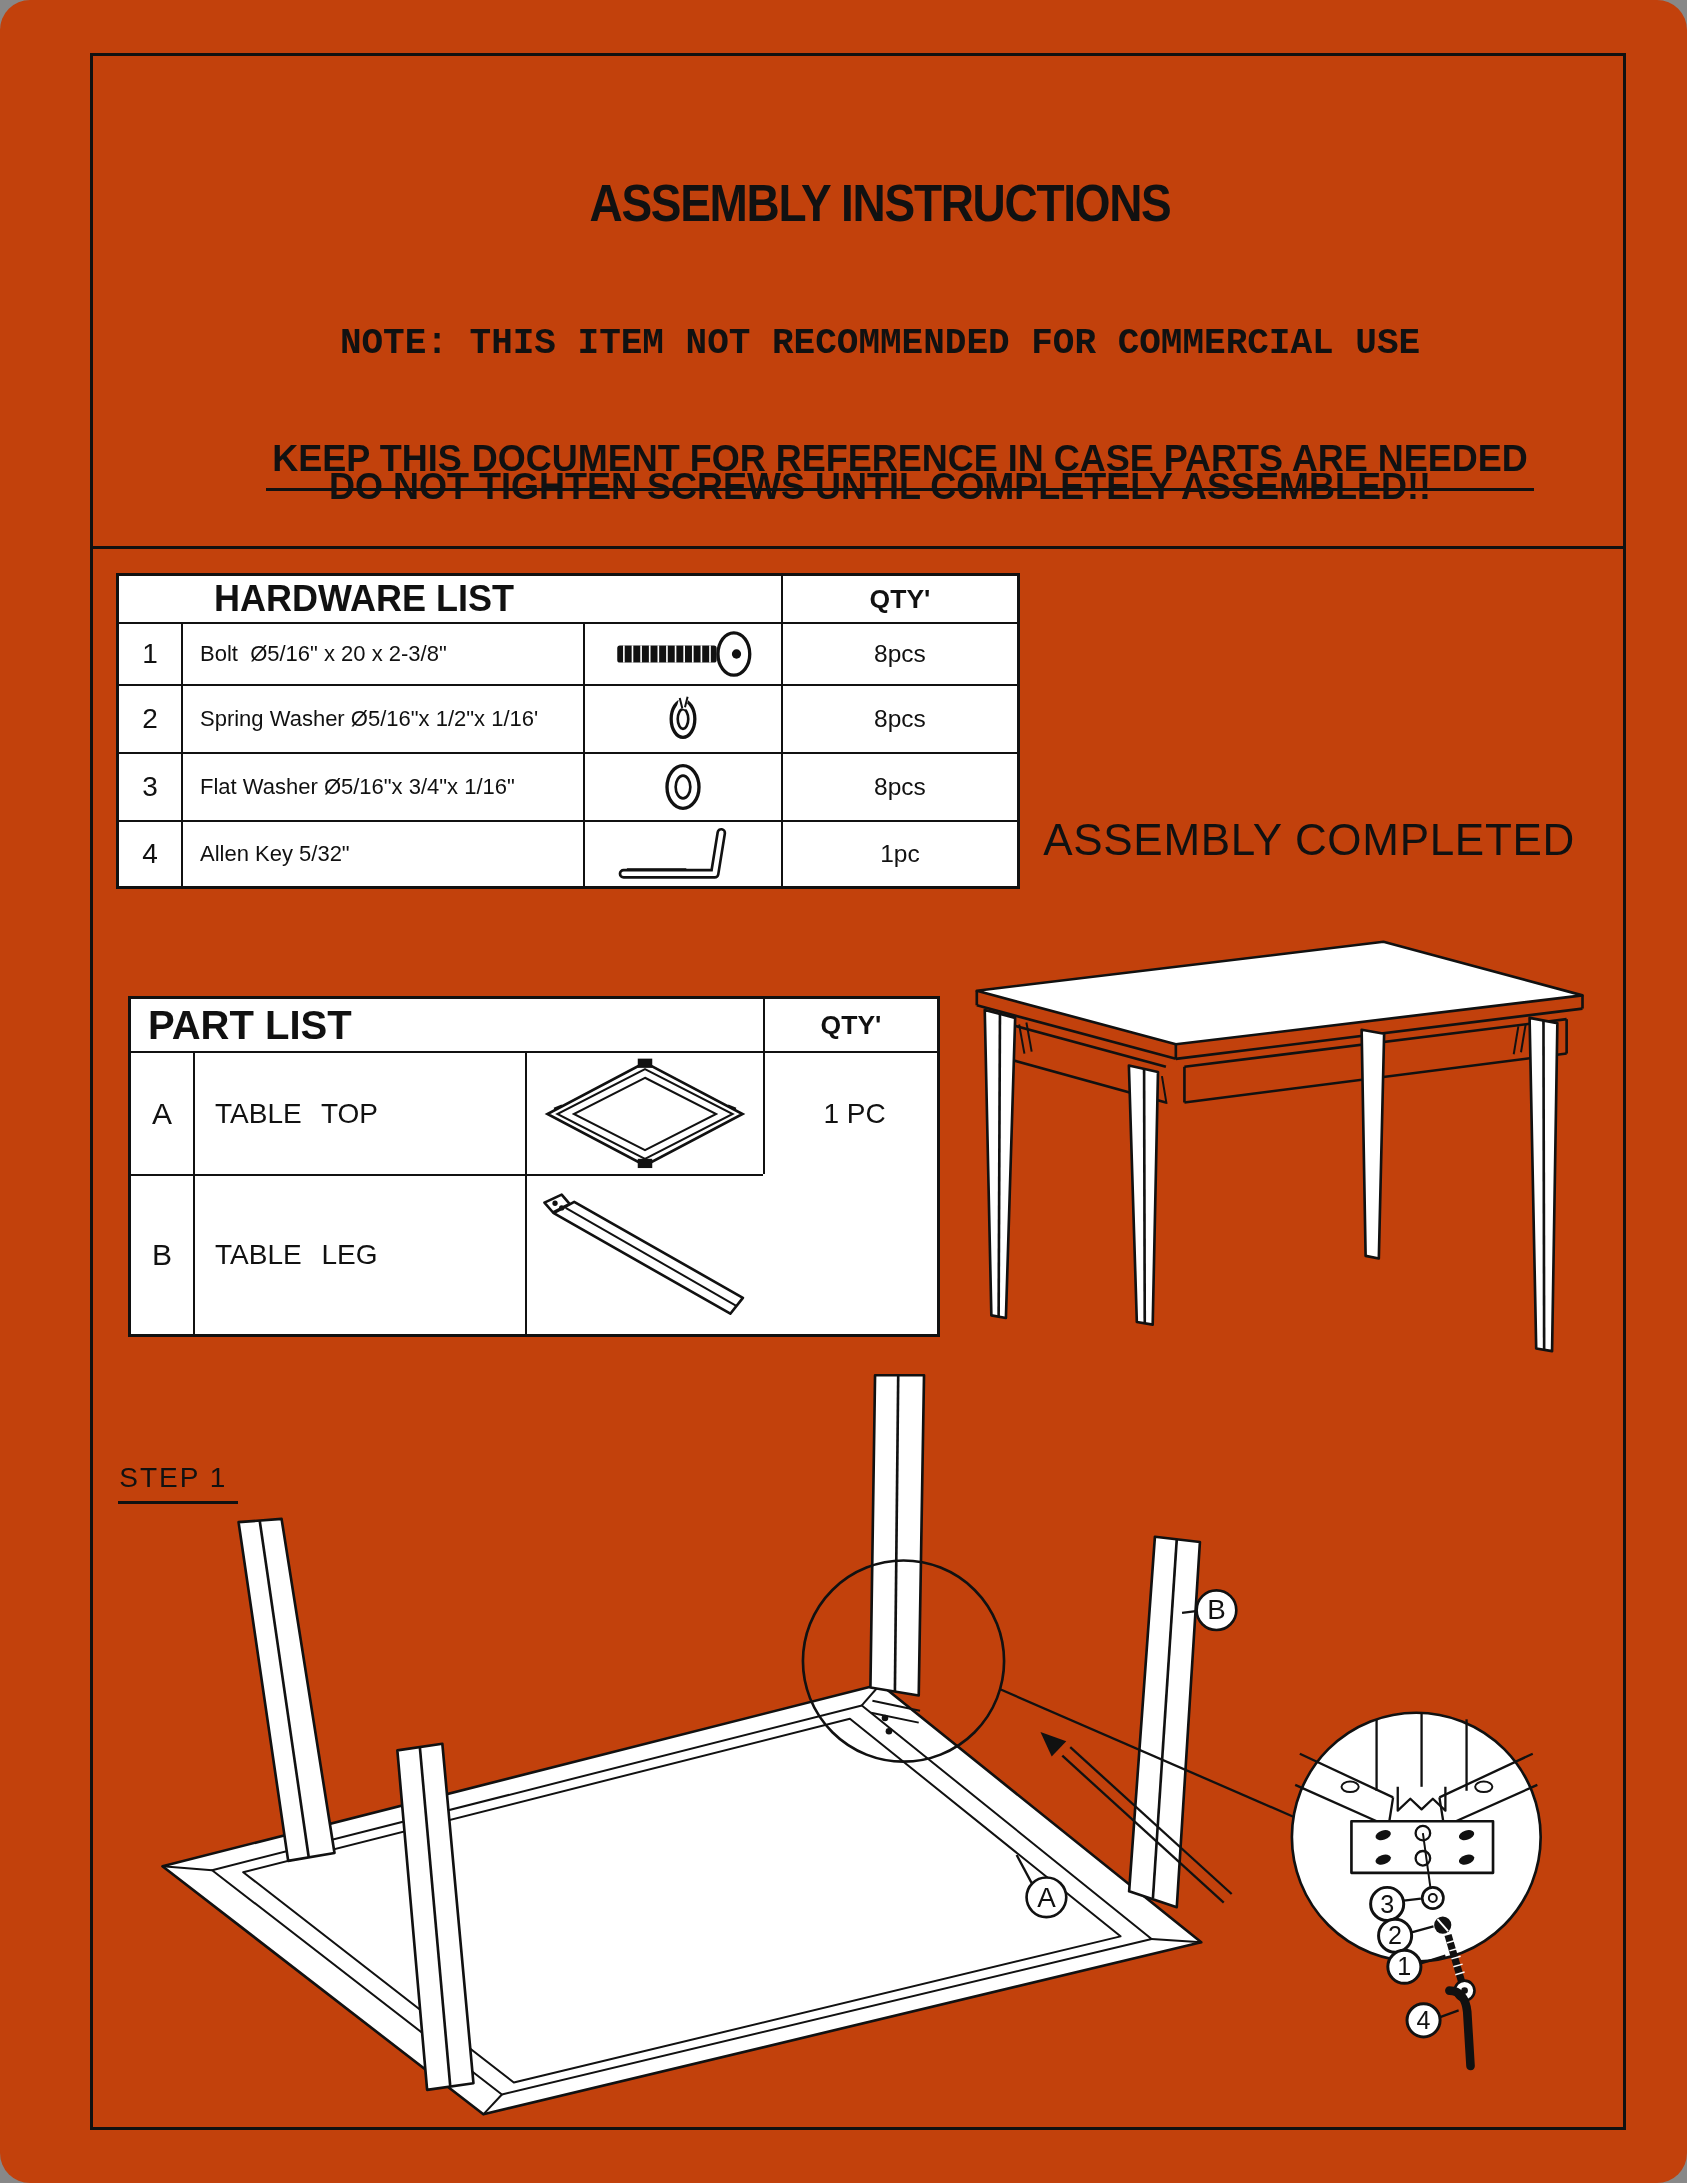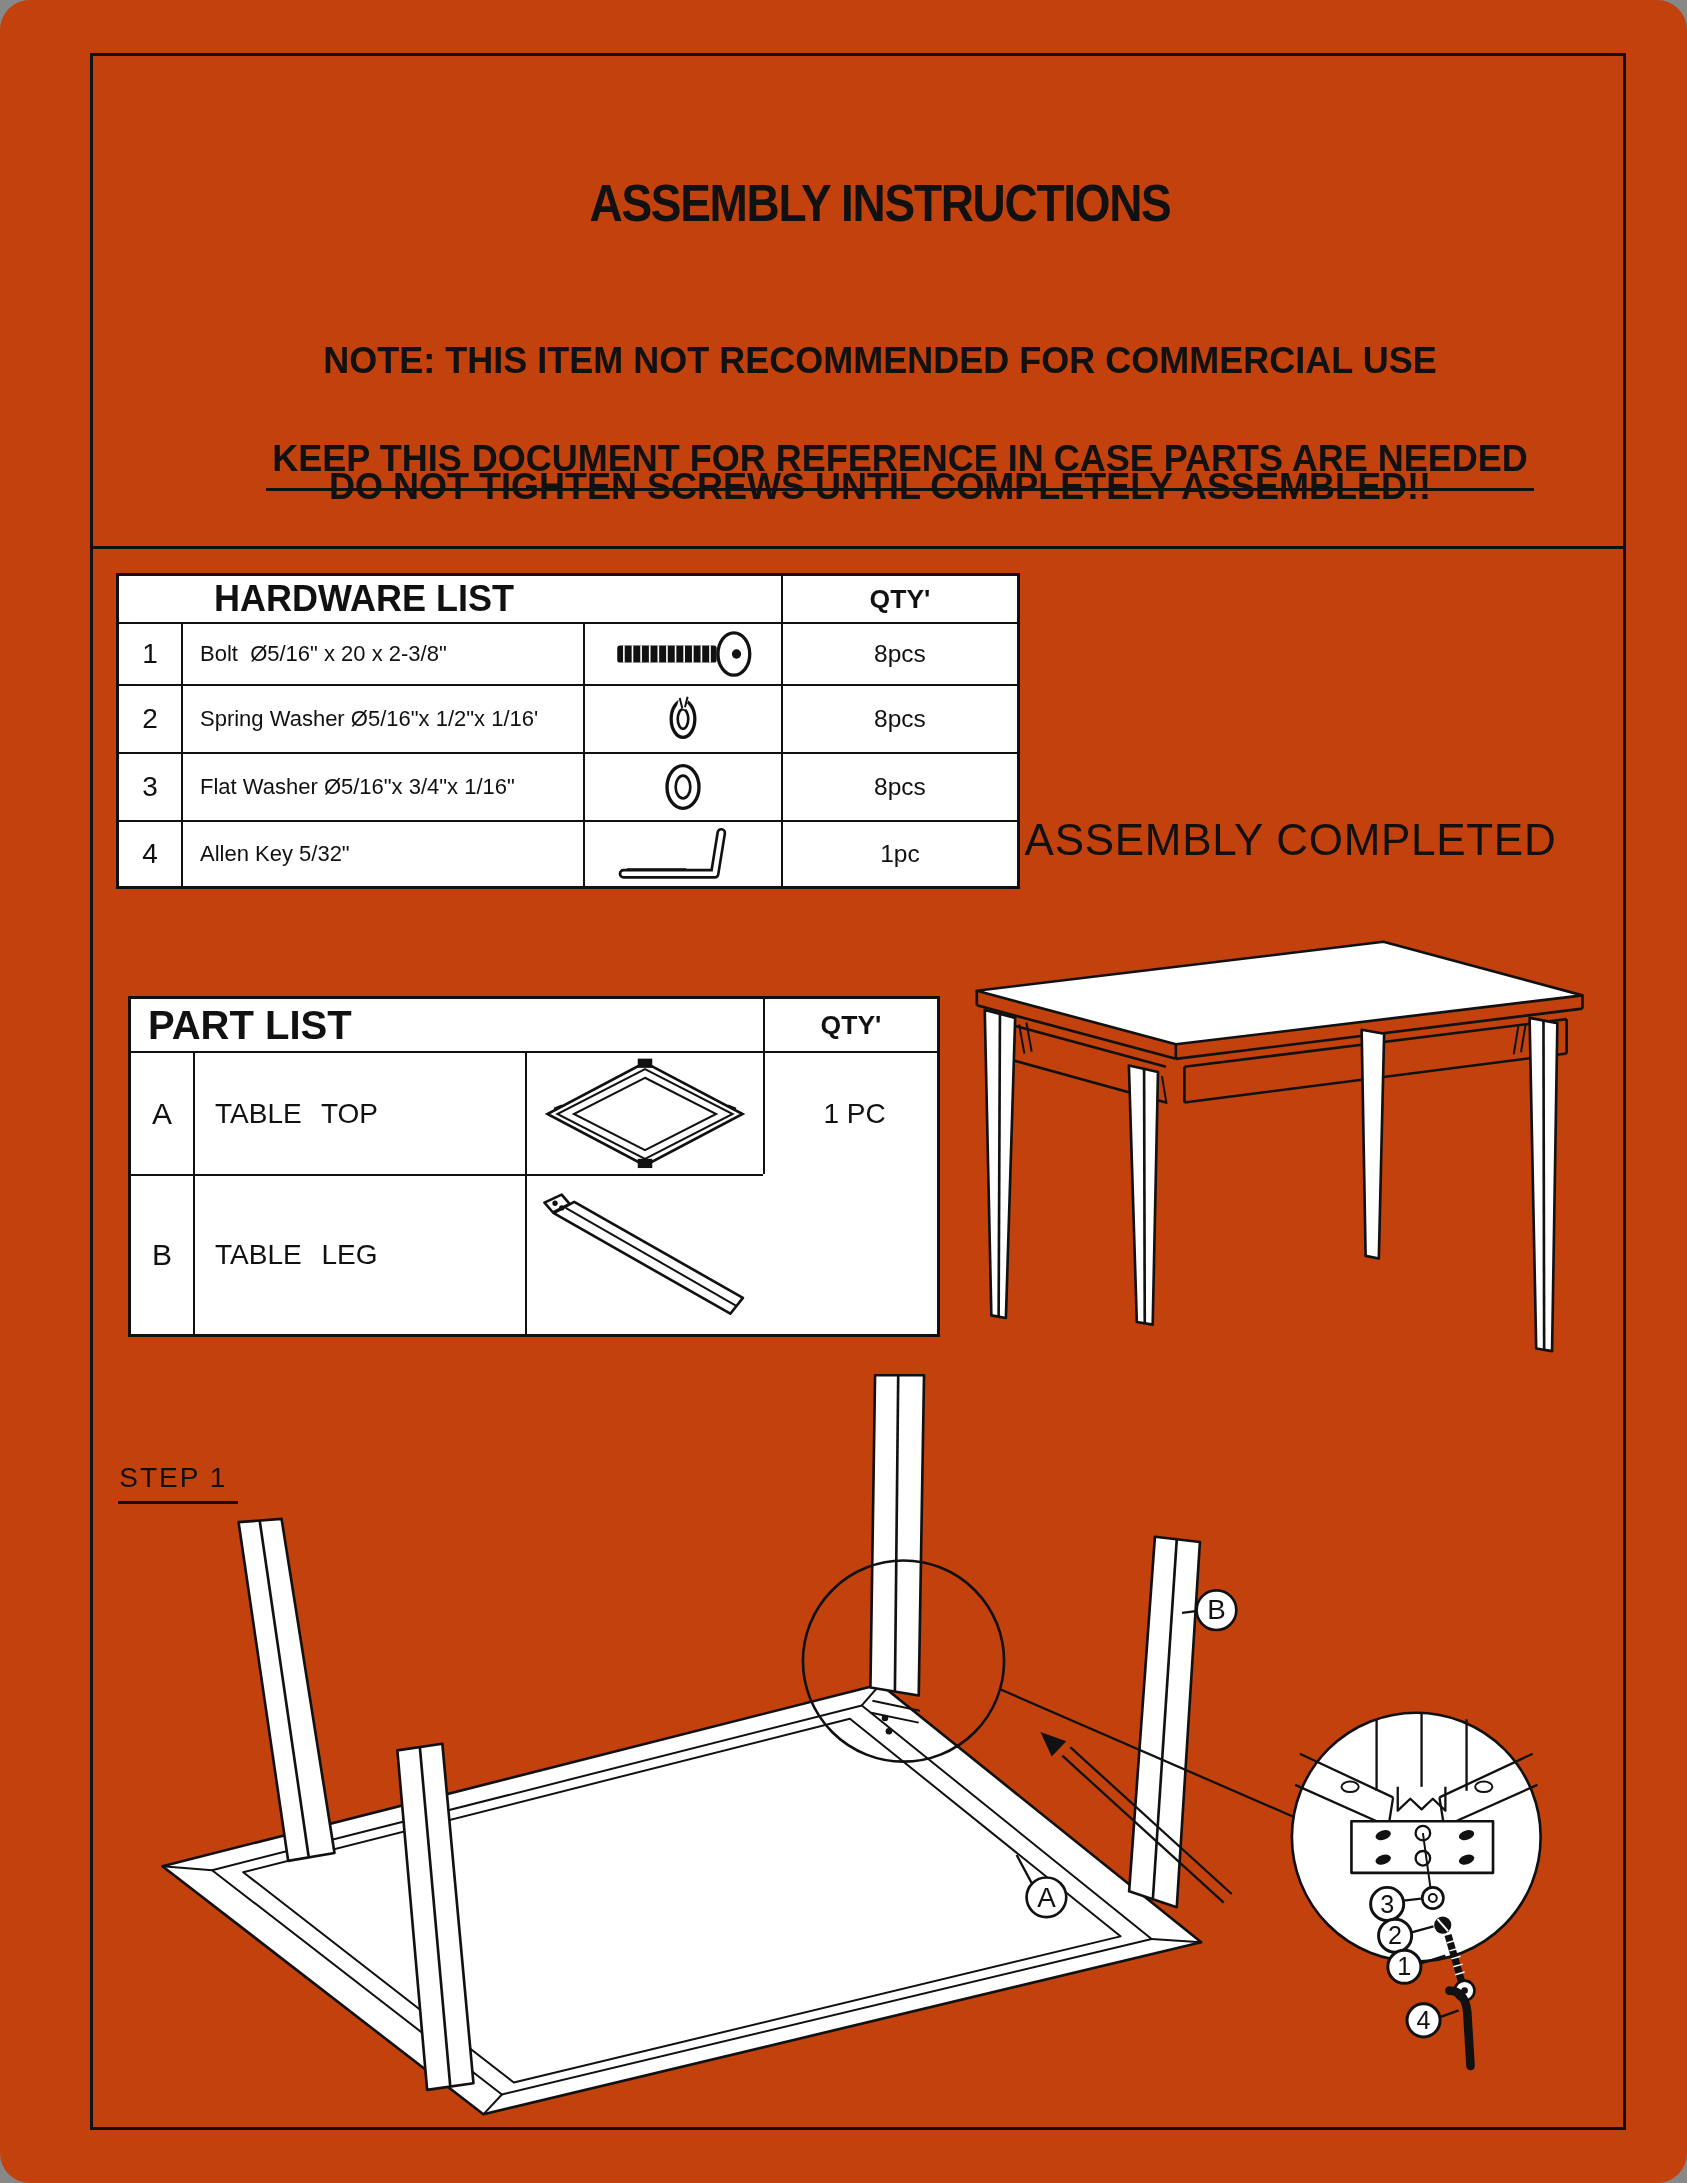--- a/index.html
+++ b/index.html
@@ -20,21 +20,21 @@
   .doc-title {
     position:absolute; top:173px; left:66px; width:1628px; text-align:center;
     font-size:46px; font-weight:bold; letter-spacing:-1.3px;
     transform:scaleY(1.12); transform-origin:center top; white-space:pre;
   }
 
   .note-line {
     position:absolute; left:73px; width:1614px; text-align:center;
     font-weight:bold; font-size:36px; white-space:pre;
   }
-  .note-1 { top:340px; }
+  .note-1 { top:323px;font-family:Liberation Mono, monospace; }
   .note-2 { top:396px; }
   .note-3 { top:466px; }
   .note-2 .underlined { display:inline-block; border-bottom:3.3px solid #111; padding:0 6.6px 8px 6.6px; }
 
   .notes-rule { position:absolute; left:90px; top:546px; width:1536px; height:3.3px; background:#111; }
 
   
   .grid-table { position:absolute; border:3.3px solid #111; display:grid; background:#fff; }
   .cell { border-left:2.6px solid #111; border-top:2.6px solid #111; display:flex; align-items:center; justify-content:center; overflow:hidden; }
   .cell.no-l { border-left:none; }
@@ -53,21 +53,21 @@
   .part-table { left:128px; top:996px; width:812px; height:341px;
     grid-template-columns:62px 332px 238px 1fr;
     grid-template-rows:52px 123px 1fr; }
   .part-head { grid-column:1/4; font-size:40px; font-weight:bold; justify-content:flex-start; padding-left:17px; }
   .part-qtyhead { font-size:26.5px; font-weight:bold; }
   .part-id   { font-size:30px; }
   .part-desc { font-size:28px; padding-left:20px; word-spacing:12px; }
   .part-qty  { font-size:28px;padding-left:7px; }
 
   .ac-label {
-    position:absolute; left:1006px; top:815px; width:569px; text-align:center;
+    position:absolute; left:1006px; top:815px; width:569px; text-align:right;
     font-size:44px; letter-spacing:0.7px; white-space:nowrap;
   }
 
   .step-label {
     position:absolute; left:118px; top:1462px; font-size:28px; letter-spacing:2px;
     border-bottom:3.3px solid #111; padding:0 10.6px 6.6px 1.3px; white-space:nowrap;
   }
 
   .svg-completed { position:absolute; left:953px; top:923px; width:648px; height:437px; }
   .svg-step1     { position:absolute; left:93px;  top:1350px; width:1535px; height:781px; }

